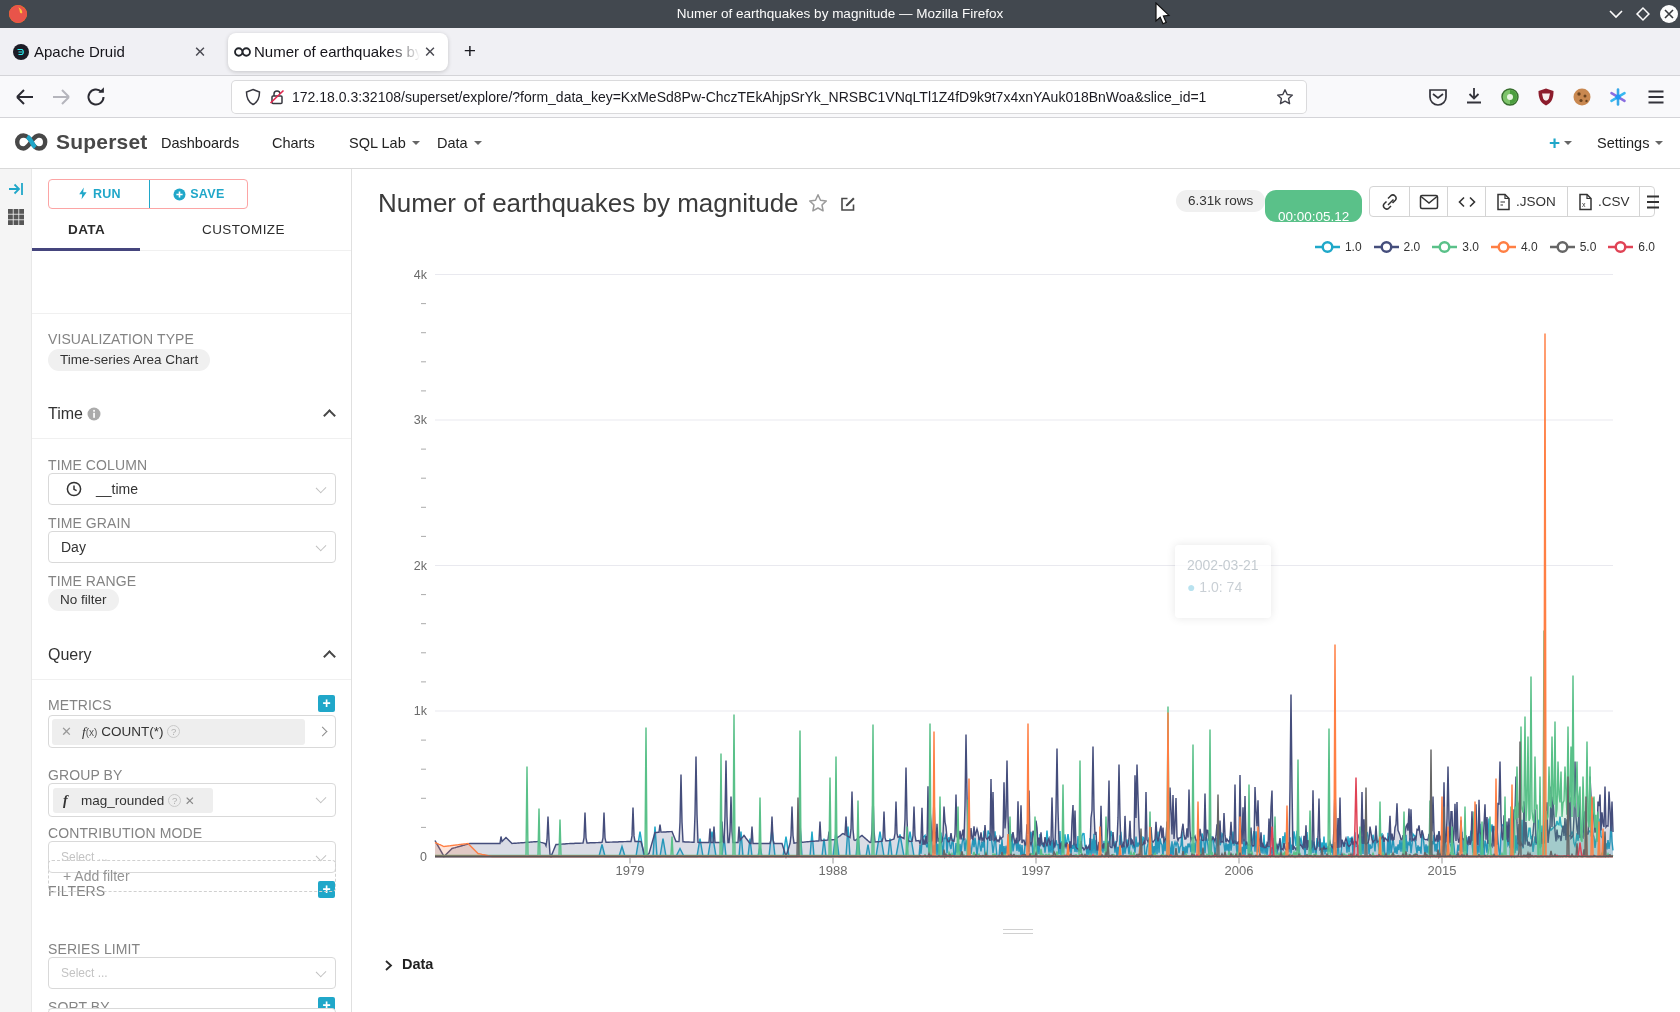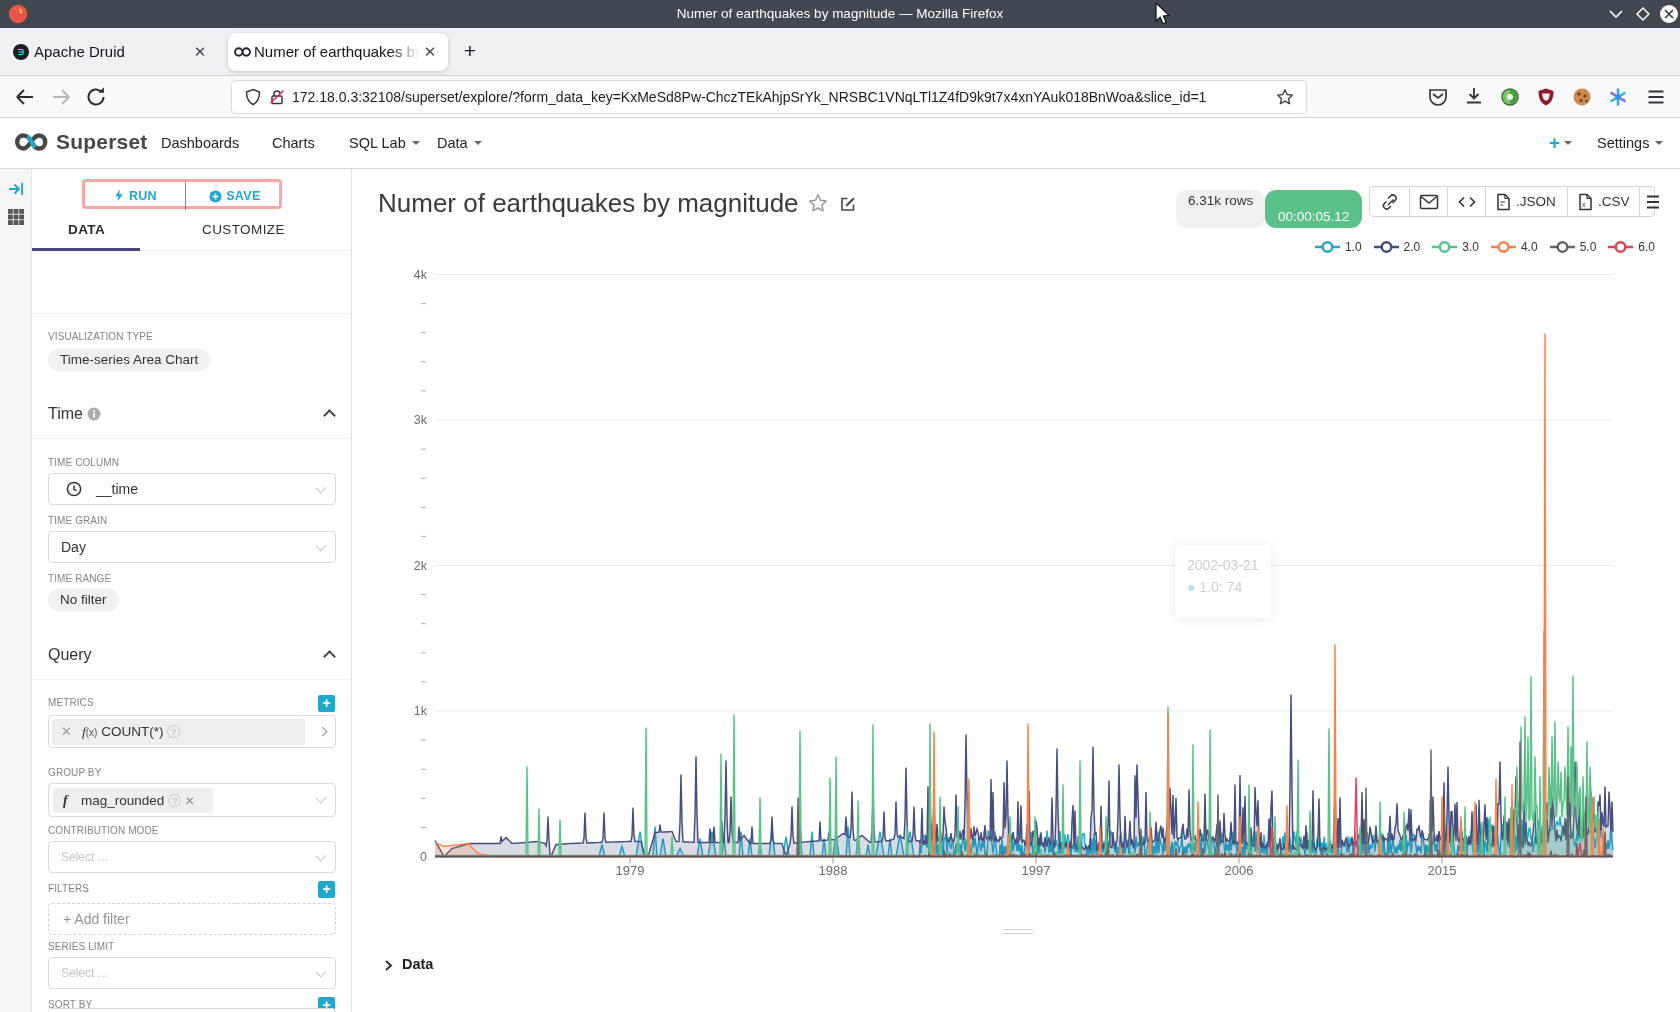--- a/index.html
+++ b/index.html
@@ -23,40 +23,40 @@
 .urltxt { position:absolute; left:60px; top:0; height:32px; line-height:32px; font-size:14px; color:#1b1b21; white-space:nowrap; }
 .urltxt .dim { color:#1b1b21; }
 
 .snav { position:absolute; left:0; top:118px; width:1680px; height:51px; background:#fff; border-bottom:1px solid #d9d9d9; }
 .slogo-txt { position:absolute; left:56px; top:12px; font-size:21px; font-weight:bold; color:#484848; letter-spacing:0.2px; }
 .snav .mitem { position:absolute; top:0; height:50px; line-height:50px; font-size:14.5px; color:#232323; }
 .caret { display:inline-block; width:0; height:0; border-left:4px solid transparent; border-right:4px solid transparent; border-top:4.5px solid #666; vertical-align:middle; margin-left:6px; margin-top:-2px; }
 
 .rail { position:absolute; left:0; top:169px; width:32px; height:843px; background:#f5f5f5; border-right:1px solid #e8e8e8; }
 .lpanel { position:absolute; left:32px; top:169px; width:320px; height:843px; background:#fff; border-right:1px solid #e0e0e0; overflow:hidden; }
-.runsave { position:absolute; left:16px; top:10px; width:200px; height:30px; border:3px solid #fca5a5; border-radius:4px;margin-left:34px; }
+.runsave { position:absolute; left:16px; top:10px; width:200px; height:30px; border:1px solid #fca5a5; border-radius:4px; }
 .runsave .seg { position:absolute; top:0; height:28px; line-height:28px; text-align:center; color:#20A7C9; font-size:12.5px; font-weight:bold; letter-spacing:0.3px; }
 .ltabs { position:absolute; left:0; top:40px; width:320px; height:42px; border-bottom:1px solid #f0f0f0; }
 .ltabs .t { position:absolute; top:0; height:41px; line-height:41px; font-size:13.5px; letter-spacing:0.4px; }
 .ltabs .bar { position:absolute; left:0; top:39px; width:108px; height:3px; background:#45457d; }
 .sect { position:absolute; left:16px; width:288px; }
 .sect .hd { font-size:16px; color:#333; font-weight:500; }
 .chev-up { position:absolute; right:2px; top:6px; width:9px; height:9px; border-left:2px solid #464646; border-top:2px solid #464646; transform:rotate(45deg); }
-.lab { font-size:10px; color:#848484; letter-spacing:0.1px; }
+.lab { font-size:14px; color:#848484; letter-spacing:0.1px; }
 .pill { display:inline-block; background:#f0f0f0; border-radius:11px; padding:0 12px; height:22px; line-height:22px; font-size:13.5px; color:#333; }
 .selbox { position:relative; width:288px; height:32px; border:1px solid #d9d9d9; border-radius:4px; background:#fff; }
 .selbox .ph { position:absolute; left:12px; top:0; height:30px; line-height:30px; font-size:12px; color:#c3c3c3; }
 .selbox .val { position:absolute; left:12px; top:0; height:30px; line-height:30px; font-size:14px; color:#333; }
 .dchev { position:absolute; right:10px; top:12px; width:8px; height:8px; border-left:1.4px solid #bfbfbf; border-bottom:1.4px solid #bfbfbf; transform:rotate(-45deg) scale(1,0.9); margin-top:-2px; }
 .plusbtn { position:absolute; right:0; width:17px; height:17px; background:#20A7C9; border-radius:2px; color:#fff; font-size:14px; line-height:16px; text-align:center; font-weight:bold; }
 .secline { position:absolute; left:0; width:320px; height:1px; background:#f0f0f0; }
 
 .chartzone { position:absolute; left:353px; top:169px; width:1327px; height:843px; background:#fff; }
 .ctitle { position:absolute; left:25px; top:19px; font-size:26px; color:#3b3b3b; }
-.rowpill { position:absolute; top:21px; height:38px; line-height:22px; border-radius:11px; font-size:13.5px; }
+.rowpill { position:absolute; top:21px; height:22px; line-height:22px; border-radius:11px; font-size:13.5px; }
 .btngroup { position:absolute; left:1016px; top:17px; width:286px; height:31px; border:1px solid #d4d4d4; border-radius:4px; background:#fff; }
 .btngroup .sep { position:absolute; top:0; width:1px; height:29px; background:#d4d4d4; }
 .legend { position:absolute; top:70px; right:25px; height:16px; display:flex; align-items:center; gap:0; }
 .legitem { display:flex; align-items:center; margin-left:12px; font-size:12px; color:#333; }
 .gutter { position:absolute; left:0; top:751px; width:1327px; height:20px; }
 .databar { position:absolute; left:0; top:771px; width:1327px; height:72px; }
 .databar .dlab { position:absolute; left:49px; top:16px; font-size:14.5px; font-weight:bold; color:#1f1f1f; }
 </style>
 </head>
 <body>
@@ -263,21 +263,21 @@
     <div style="position:absolute;left:32px;top:4px;line-height:25px;font-size:13.5px;color:#333">mag_rounded <span style="display:inline-block;width:13px;height:13px;border:1px solid #c9c9c9;border-radius:50%;color:#b0b0b0;font-size:9.5px;line-height:12px;text-align:center;vertical-align:1px">?</span> <span style="color:#888;font-size:12px">✕</span></div>
     <div class="dchev"></div>
   </div>
   <div class="lab" style="position:absolute;left:16px;top:656px">CONTRIBUTION MODE</div>
   <div class="selbox" style="position:absolute;left:16px;top:672px">
       <div class="ph">Select ...</div>
       <div class="dchev"></div>
     </div>
   <div class="lab" style="position:absolute;left:16px;top:714px">FILTERS</div>
   <div class="plusbtn" style="top:712px;right:16px">+</div>
-  <div style="position:absolute;left:16px;top:734px;width:288px;height:32px;border:1px dashed #d0d0d0;border-radius:4px">
+  <div style="position:absolute;left:16px;top:691px;width:288px;height:32px;border:1px dashed #d0d0d0;border-radius:4px">
     <div style="position:absolute;left:14px;top:0;line-height:30px;font-size:14px;color:#949494">+ Add filter</div>
   </div>
   <div class="lab" style="position:absolute;left:16px;top:772px">SERIES LIMIT</div>
   <div class="selbox" style="position:absolute;left:16px;top:788px">
       <div class="ph">Select ...</div>
       <div class="dchev"></div>
     </div>
   <div class="lab" style="position:absolute;left:16px;top:830px">SORT BY</div>
   <div class="plusbtn" style="top:828px;right:16px">+</div>
   <div class="selbox" style="position:absolute;left:16px;top:839px"></div>

